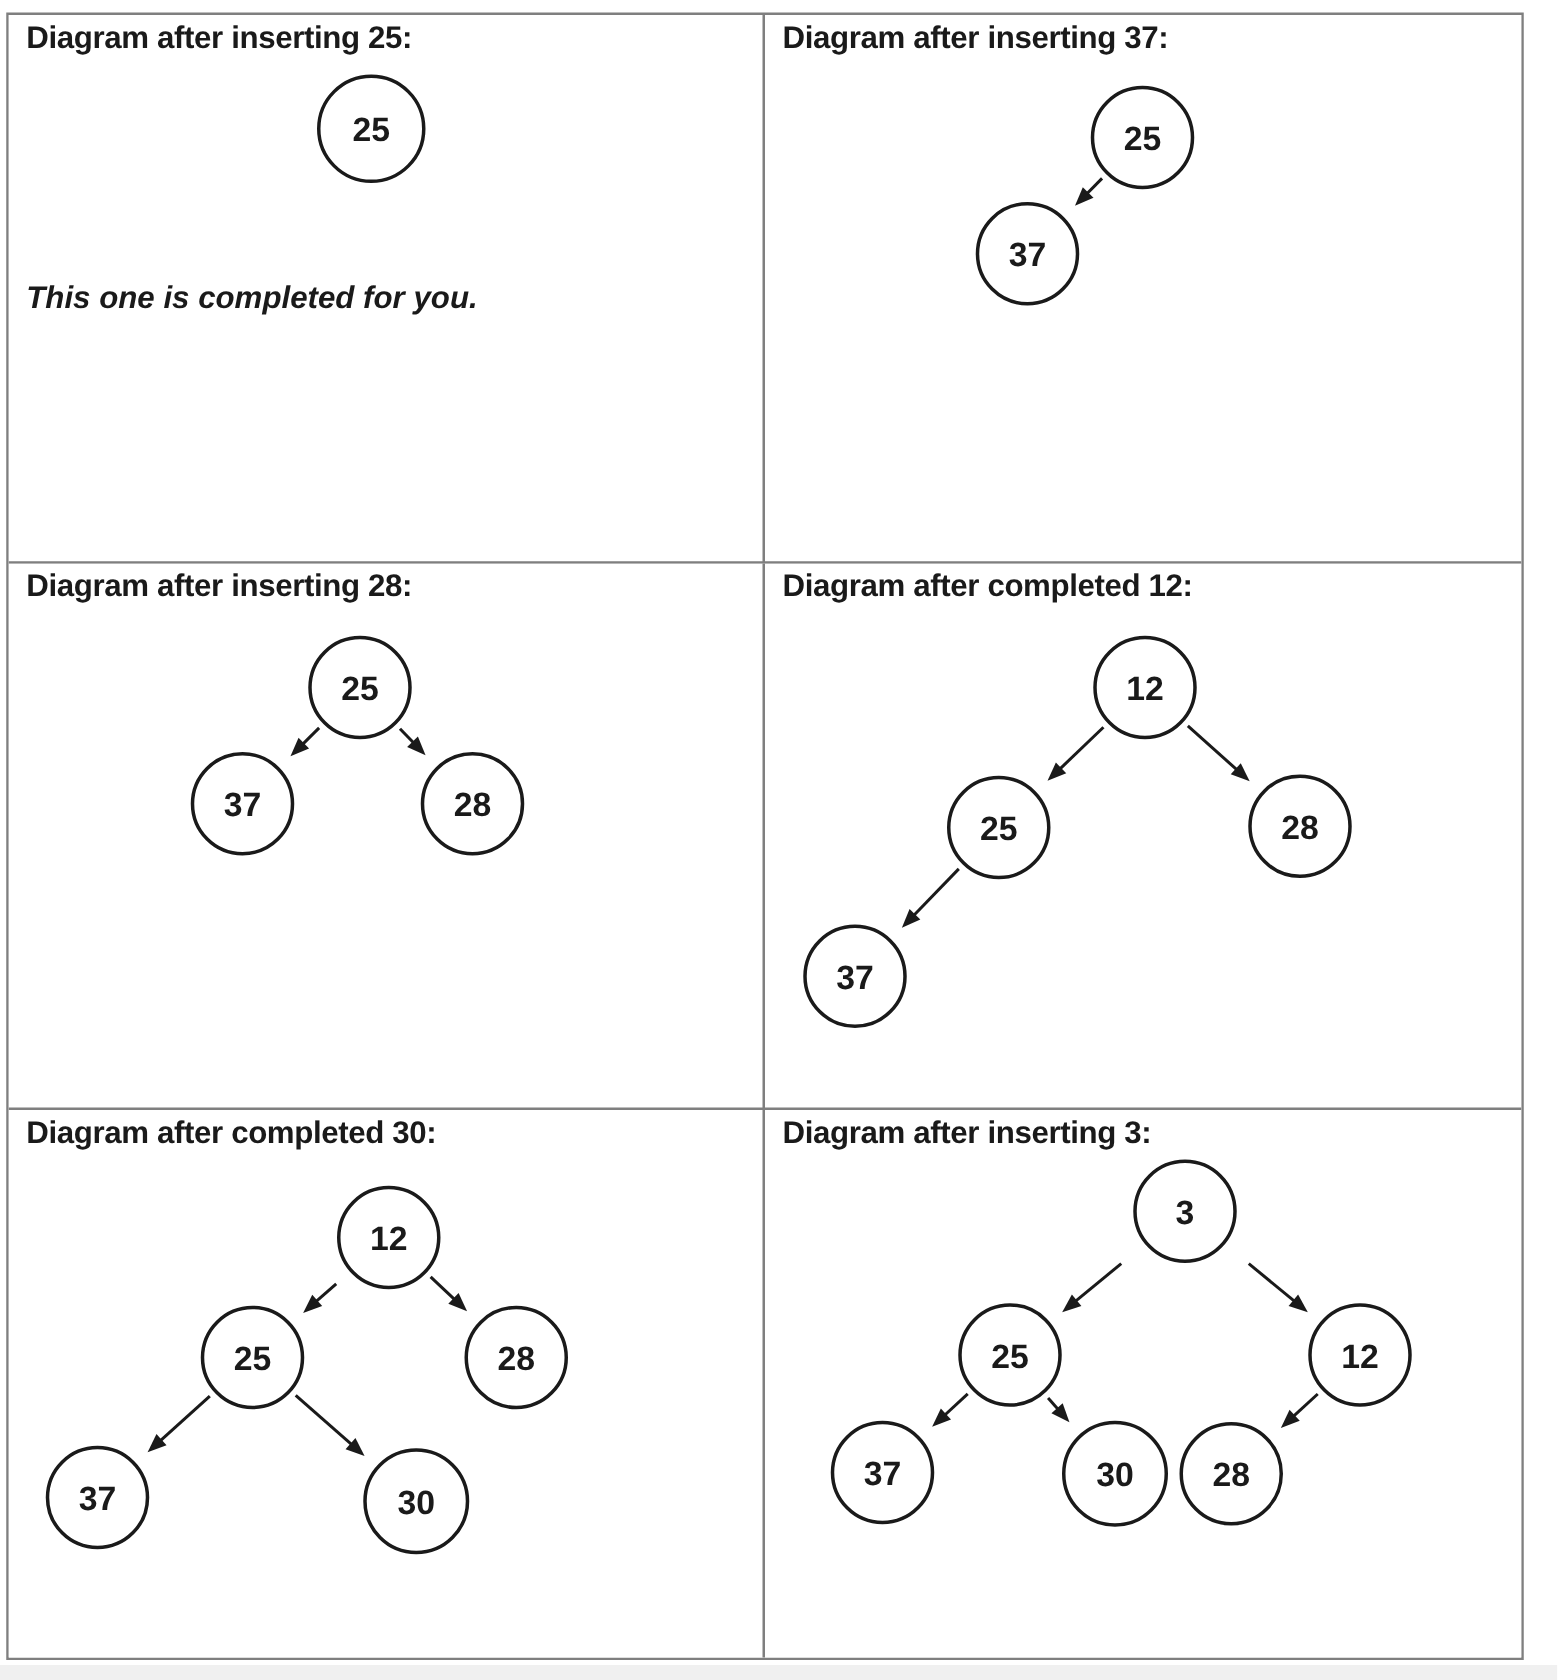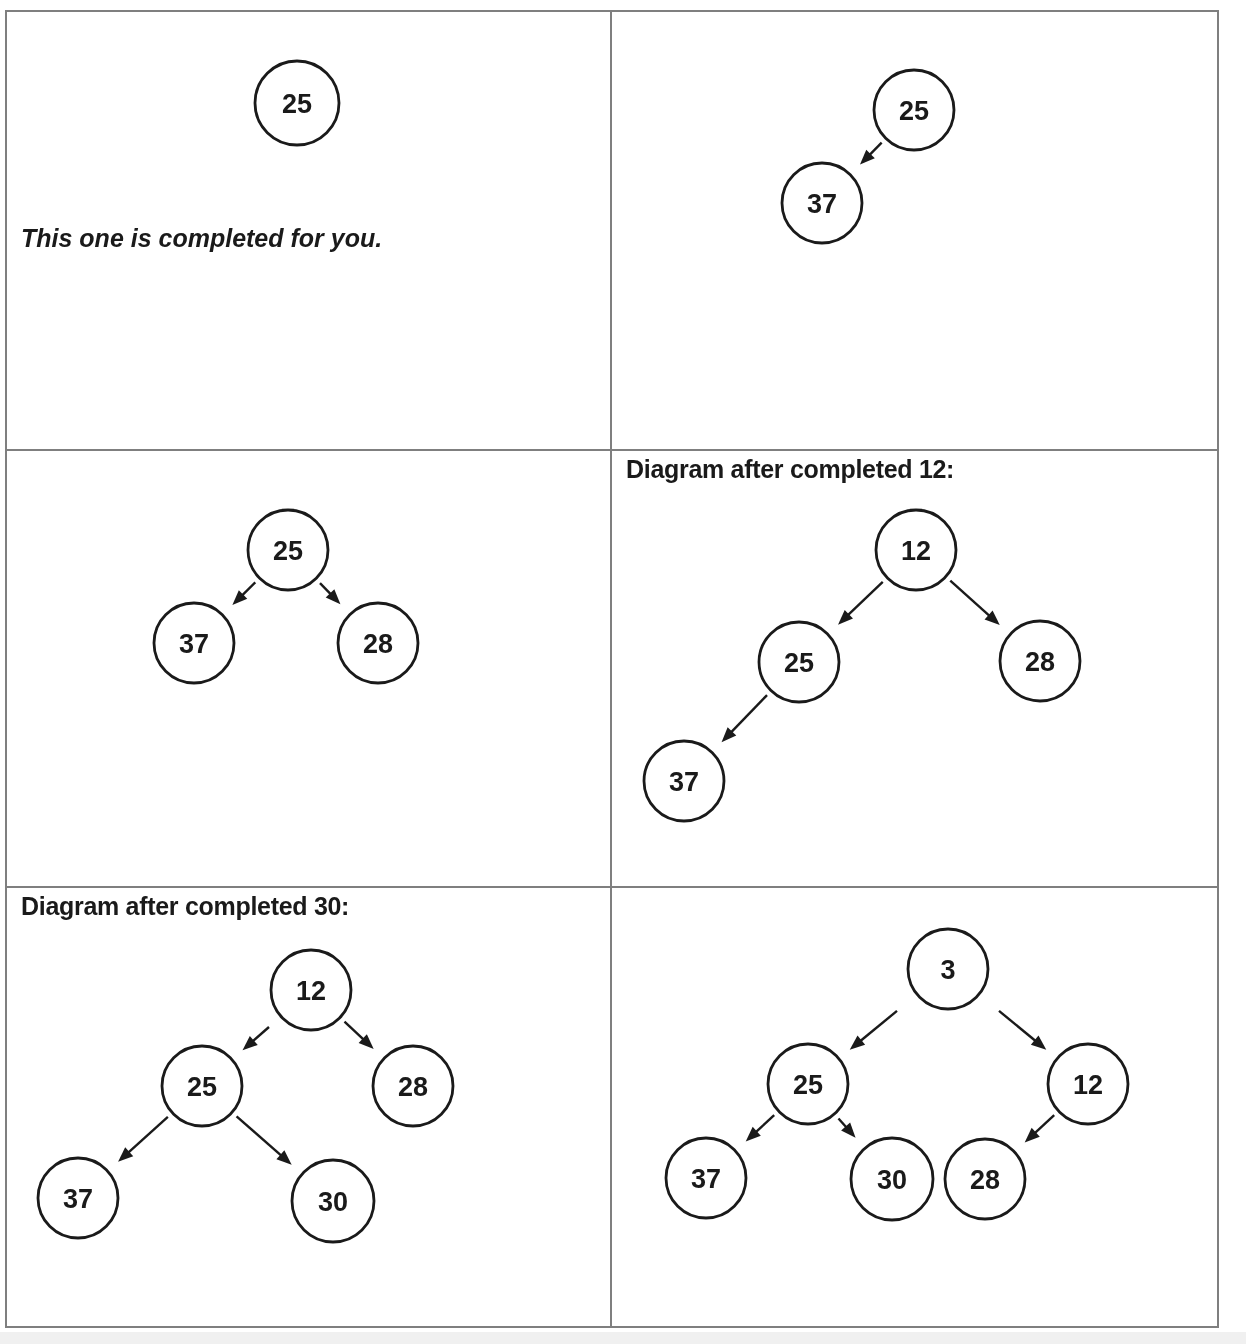--- a/index.html
+++ b/index.html
@@ -43,36 +43,38 @@
 
 <div class="page">
   <div class="worksheet-table">
   <div class="cell">
     <svg class="tree-svg" xmlns="http://www.w3.org/2000/svg" width="605" height="439" viewBox="0 0 605 439">
           <g>
             <circle cx="290" cy="91" r="42" fill="#ffffff" stroke="#1a1a1a" stroke-width="2.8"></circle>
             <text x="290" y="92" text-anchor="middle" dominant-baseline="central" font-family="&quot;Liberation Sans&quot;, sans-serif" font-size="27" font-weight="bold" fill="#1a1a1a">25</text>
           </g>
         </svg>
+    <div class="cell-title">Diagram after inserting 25:</div>
     <div class="cell-note">This one is completed for you.</div>
   </div>
 
   <div class="cell">
     <svg class="tree-svg" xmlns="http://www.w3.org/2000/svg" width="605" height="439" viewBox="0 0 605 439">
           <line x1="269.64938182433286" y1="130.7022553297505" x2="257.1193786471674" y2="143.36845419362427" stroke="#1a1a1a" stroke-width="2.4"></line>
           <polygon points="247.97681264100058,152.61039591724943 254.2604156987507,137.7269711563742 262.7914388282508,146.16626285437434" fill="#1a1a1a"></polygon>
           <g>
             <circle cx="302" cy="98" r="40" fill="#ffffff" stroke="#1a1a1a" stroke-width="2.8"></circle>
             <text x="302" y="99" text-anchor="middle" dominant-baseline="central" font-family="&quot;Liberation Sans&quot;, sans-serif" font-size="27" font-weight="bold" fill="#1a1a1a">25</text>
           </g>
           <g>
             <circle cx="210" cy="191" r="40" fill="#ffffff" stroke="#1a1a1a" stroke-width="2.8"></circle>
             <text x="210" y="192" text-anchor="middle" dominant-baseline="central" font-family="&quot;Liberation Sans&quot;, sans-serif" font-size="27" font-weight="bold" fill="#1a1a1a">37</text>
           </g>
         </svg>
+    <div class="cell-title">Diagram after inserting 37:</div>
 
   </div>
 
   <div class="cell">
     <svg class="tree-svg" xmlns="http://www.w3.org/2000/svg" width="605" height="437" viewBox="0 0 605 437">
           <line x1="248.29961491902873" y1="131.35250864393967" x2="234.6288217483712" y2="144.87786784469657" stroke="#1a1a1a" stroke-width="2.4"></line>
           <polygon points="225.3874085733141,154.02096811363606 231.8306851896387,139.2059694148334 240.27047005327512,147.73650465334762" fill="#1a1a1a"></polygon>
           <line x1="312.98938566573855" y1="132.05569852126317" x2="324.4067643564243" y2="143.85365650163843" stroke="#1a1a1a" stroke-width="2.4"></line>
           <polygon points="333.44724291413297,153.1954843446041 318.7043086507926,146.58898078320158 327.3275343519917,138.2439236530089" fill="#1a1a1a"></polygon>
           <g>
@@ -81,20 +83,21 @@
           </g>
           <g>
             <circle cx="187" cy="192" r="40" fill="#ffffff" stroke="#1a1a1a" stroke-width="2.8"></circle>
             <text x="187" y="193" text-anchor="middle" dominant-baseline="central" font-family="&quot;Liberation Sans&quot;, sans-serif" font-size="27" font-weight="bold" fill="#1a1a1a">37</text>
           </g>
           <g>
             <circle cx="371" cy="192" r="40" fill="#ffffff" stroke="#1a1a1a" stroke-width="2.8"></circle>
             <text x="371" y="193" text-anchor="middle" dominant-baseline="central" font-family="&quot;Liberation Sans&quot;, sans-serif" font-size="27" font-weight="bold" fill="#1a1a1a">28</text>
           </g>
         </svg>
+    <div class="cell-title">Diagram after inserting 28:</div>
 
   </div>
 
   <div class="cell">
     <svg class="tree-svg" xmlns="http://www.w3.org/2000/svg" width="605" height="437" viewBox="0 0 605 437">
           <line x1="270.7708131503427" y1="130.80913612958648" x2="235.399033020153" y2="164.66930172429798" stroke="#1a1a1a" stroke-width="2.4"></line>
           <polygon points="226.008175866989,173.65884019570285 232.69476251845293,158.95205404262154 240.99279803051894,167.62053756861908" fill="#1a1a1a"></polygon>
           <line x1="338.27387048993495" y1="129.68064213211917" x2="378.0793625472687" y2="165.3129777640873" stroke="#1a1a1a" stroke-width="2.4"></line>
           <polygon points="387.7654563813807,173.98359401881663 372.58737137829945,168.4495416483345 380.59101715189576,159.508531955308" fill="#1a1a1a"></polygon>
           <line x1="155.03377366522096" y1="244.07809507685832" x2="118.55950357456948" y2="281.8210354315325" stroke="#1a1a1a" stroke-width="2.4"></line>
@@ -185,17 +188,18 @@
           </g>
           <g>
             <circle cx="280" cy="291" r="41" fill="#ffffff" stroke="#1a1a1a" stroke-width="2.8"></circle>
             <text x="280" y="292" text-anchor="middle" dominant-baseline="central" font-family="&quot;Liberation Sans&quot;, sans-serif" font-size="27" font-weight="bold" fill="#1a1a1a">30</text>
           </g>
           <g>
             <circle cx="373" cy="291" r="40" fill="#ffffff" stroke="#1a1a1a" stroke-width="2.8"></circle>
             <text x="373" y="292" text-anchor="middle" dominant-baseline="central" font-family="&quot;Liberation Sans&quot;, sans-serif" font-size="27" font-weight="bold" fill="#1a1a1a">28</text>
           </g>
         </svg>
+    <div class="cell-title">Diagram after inserting 3:</div>
 
   </div>
 </div>
   <div class="bottom-strip"></div>
 </div>
 
 </body></html>

